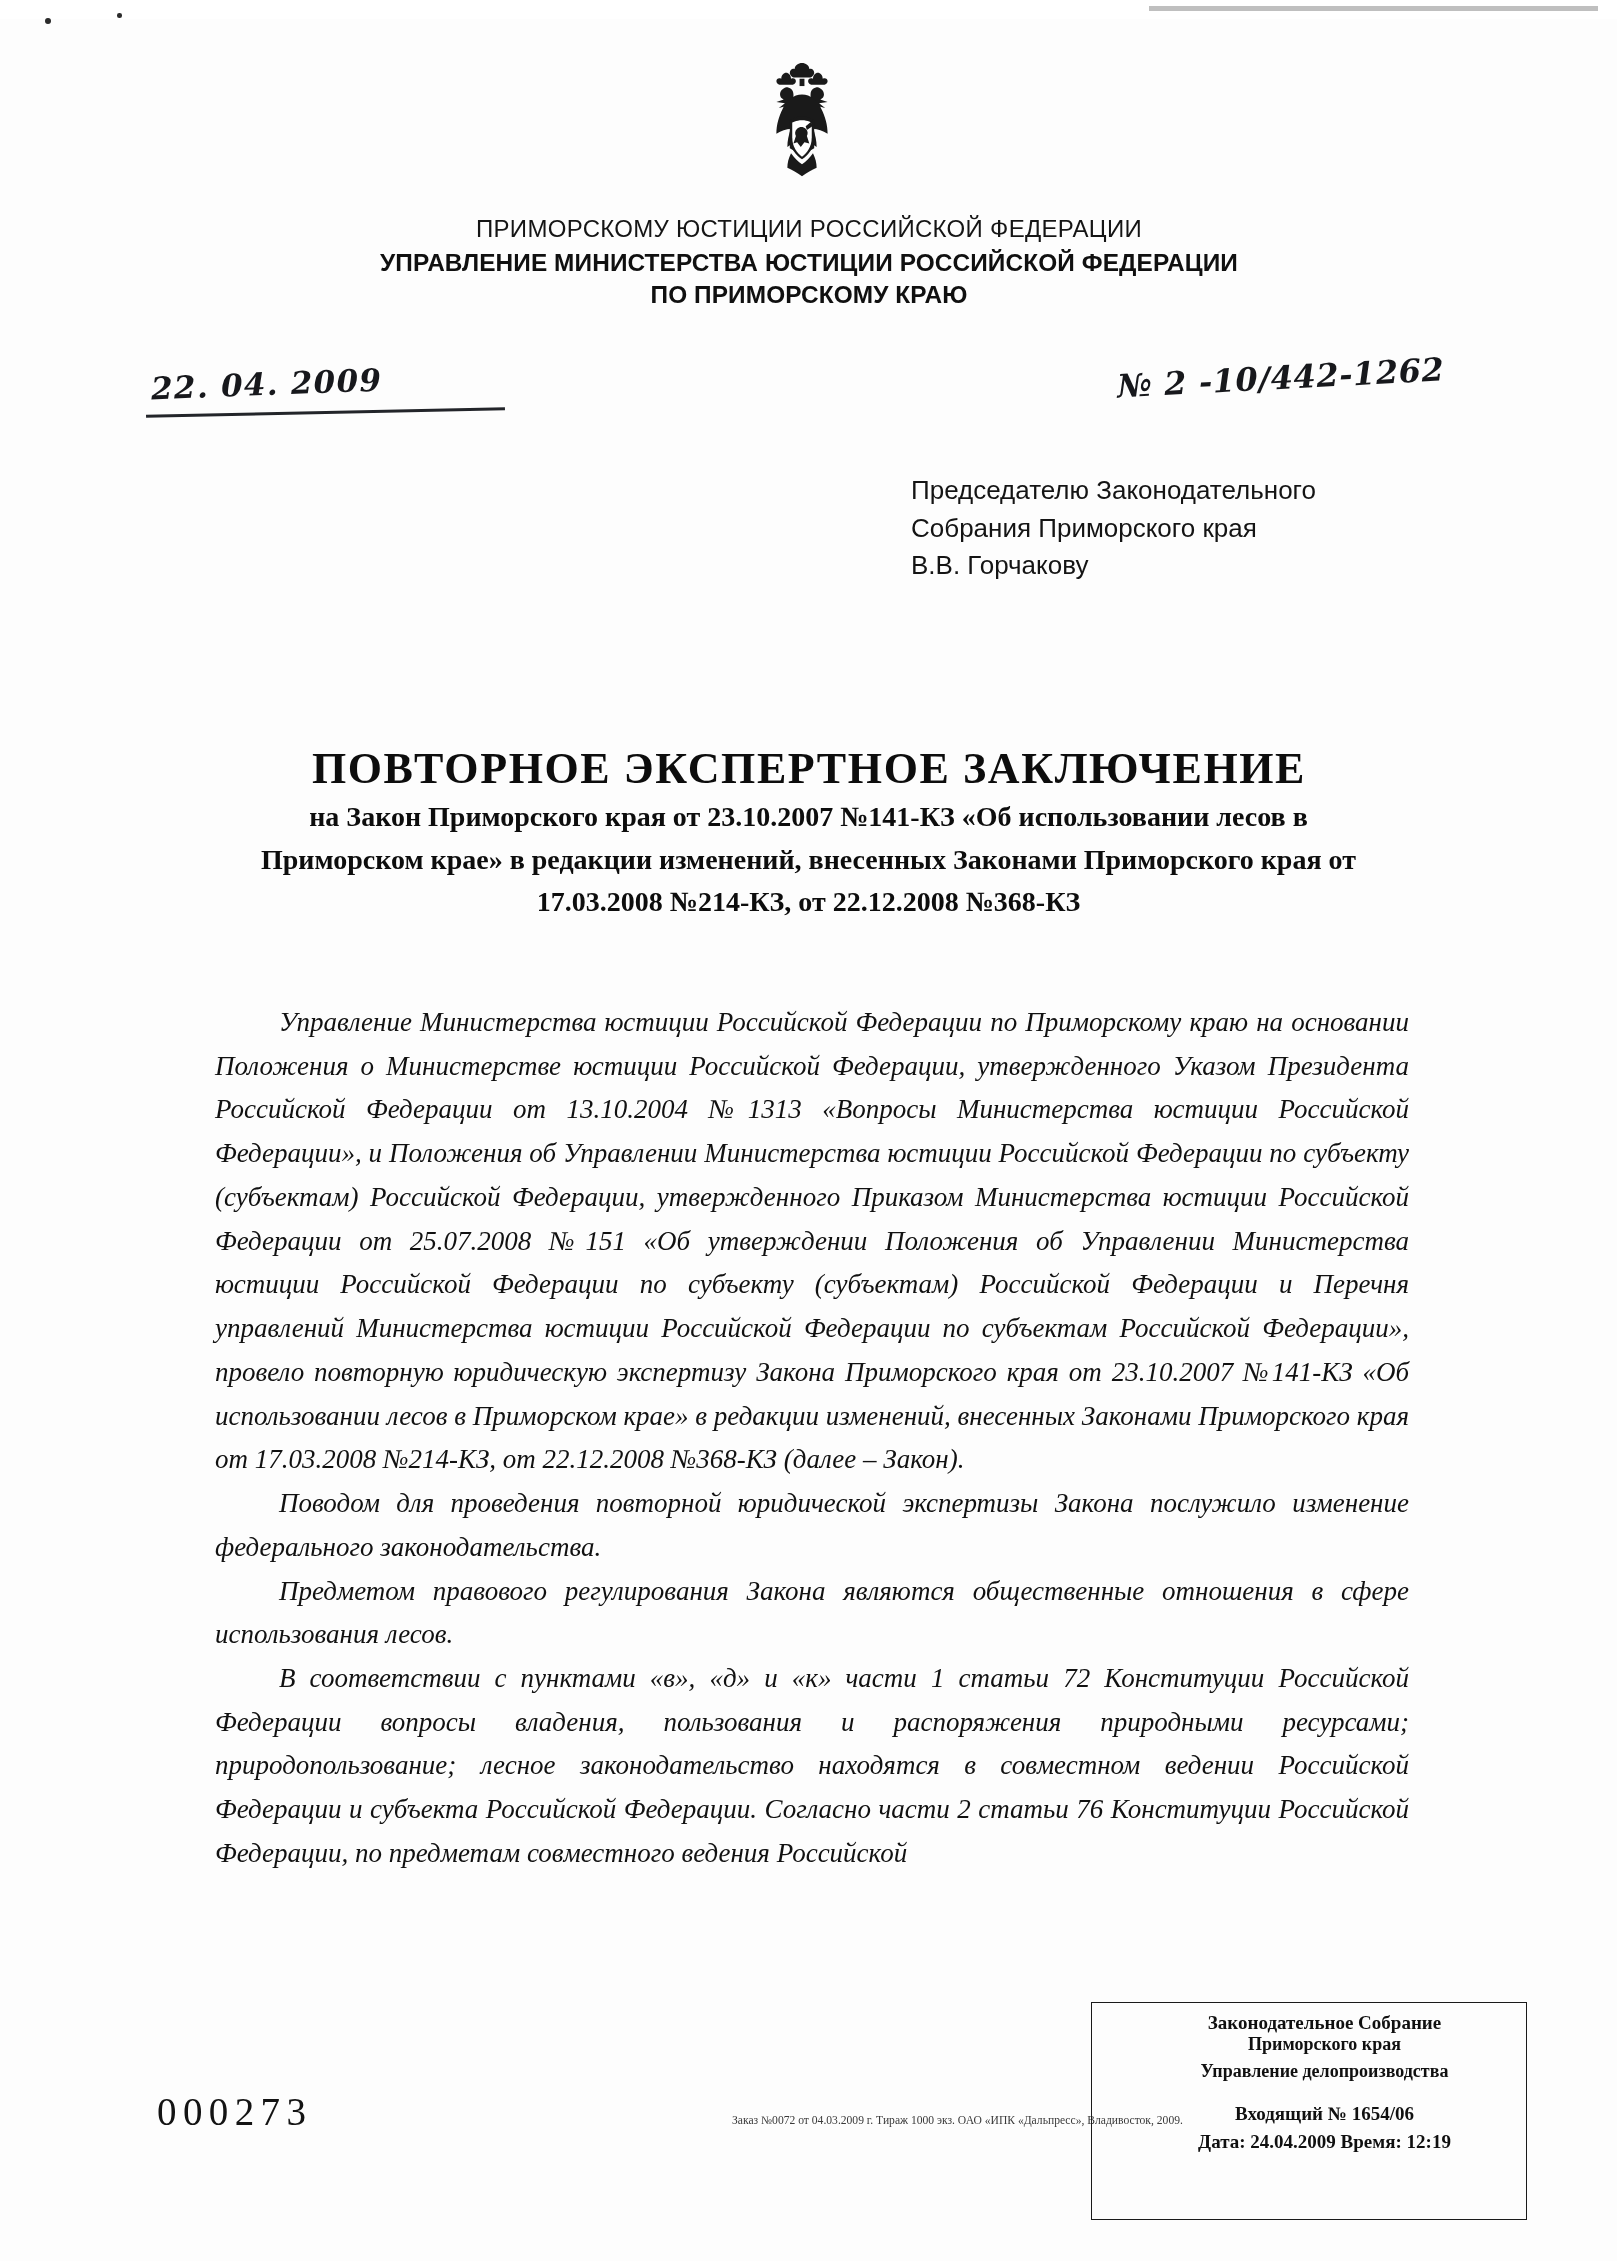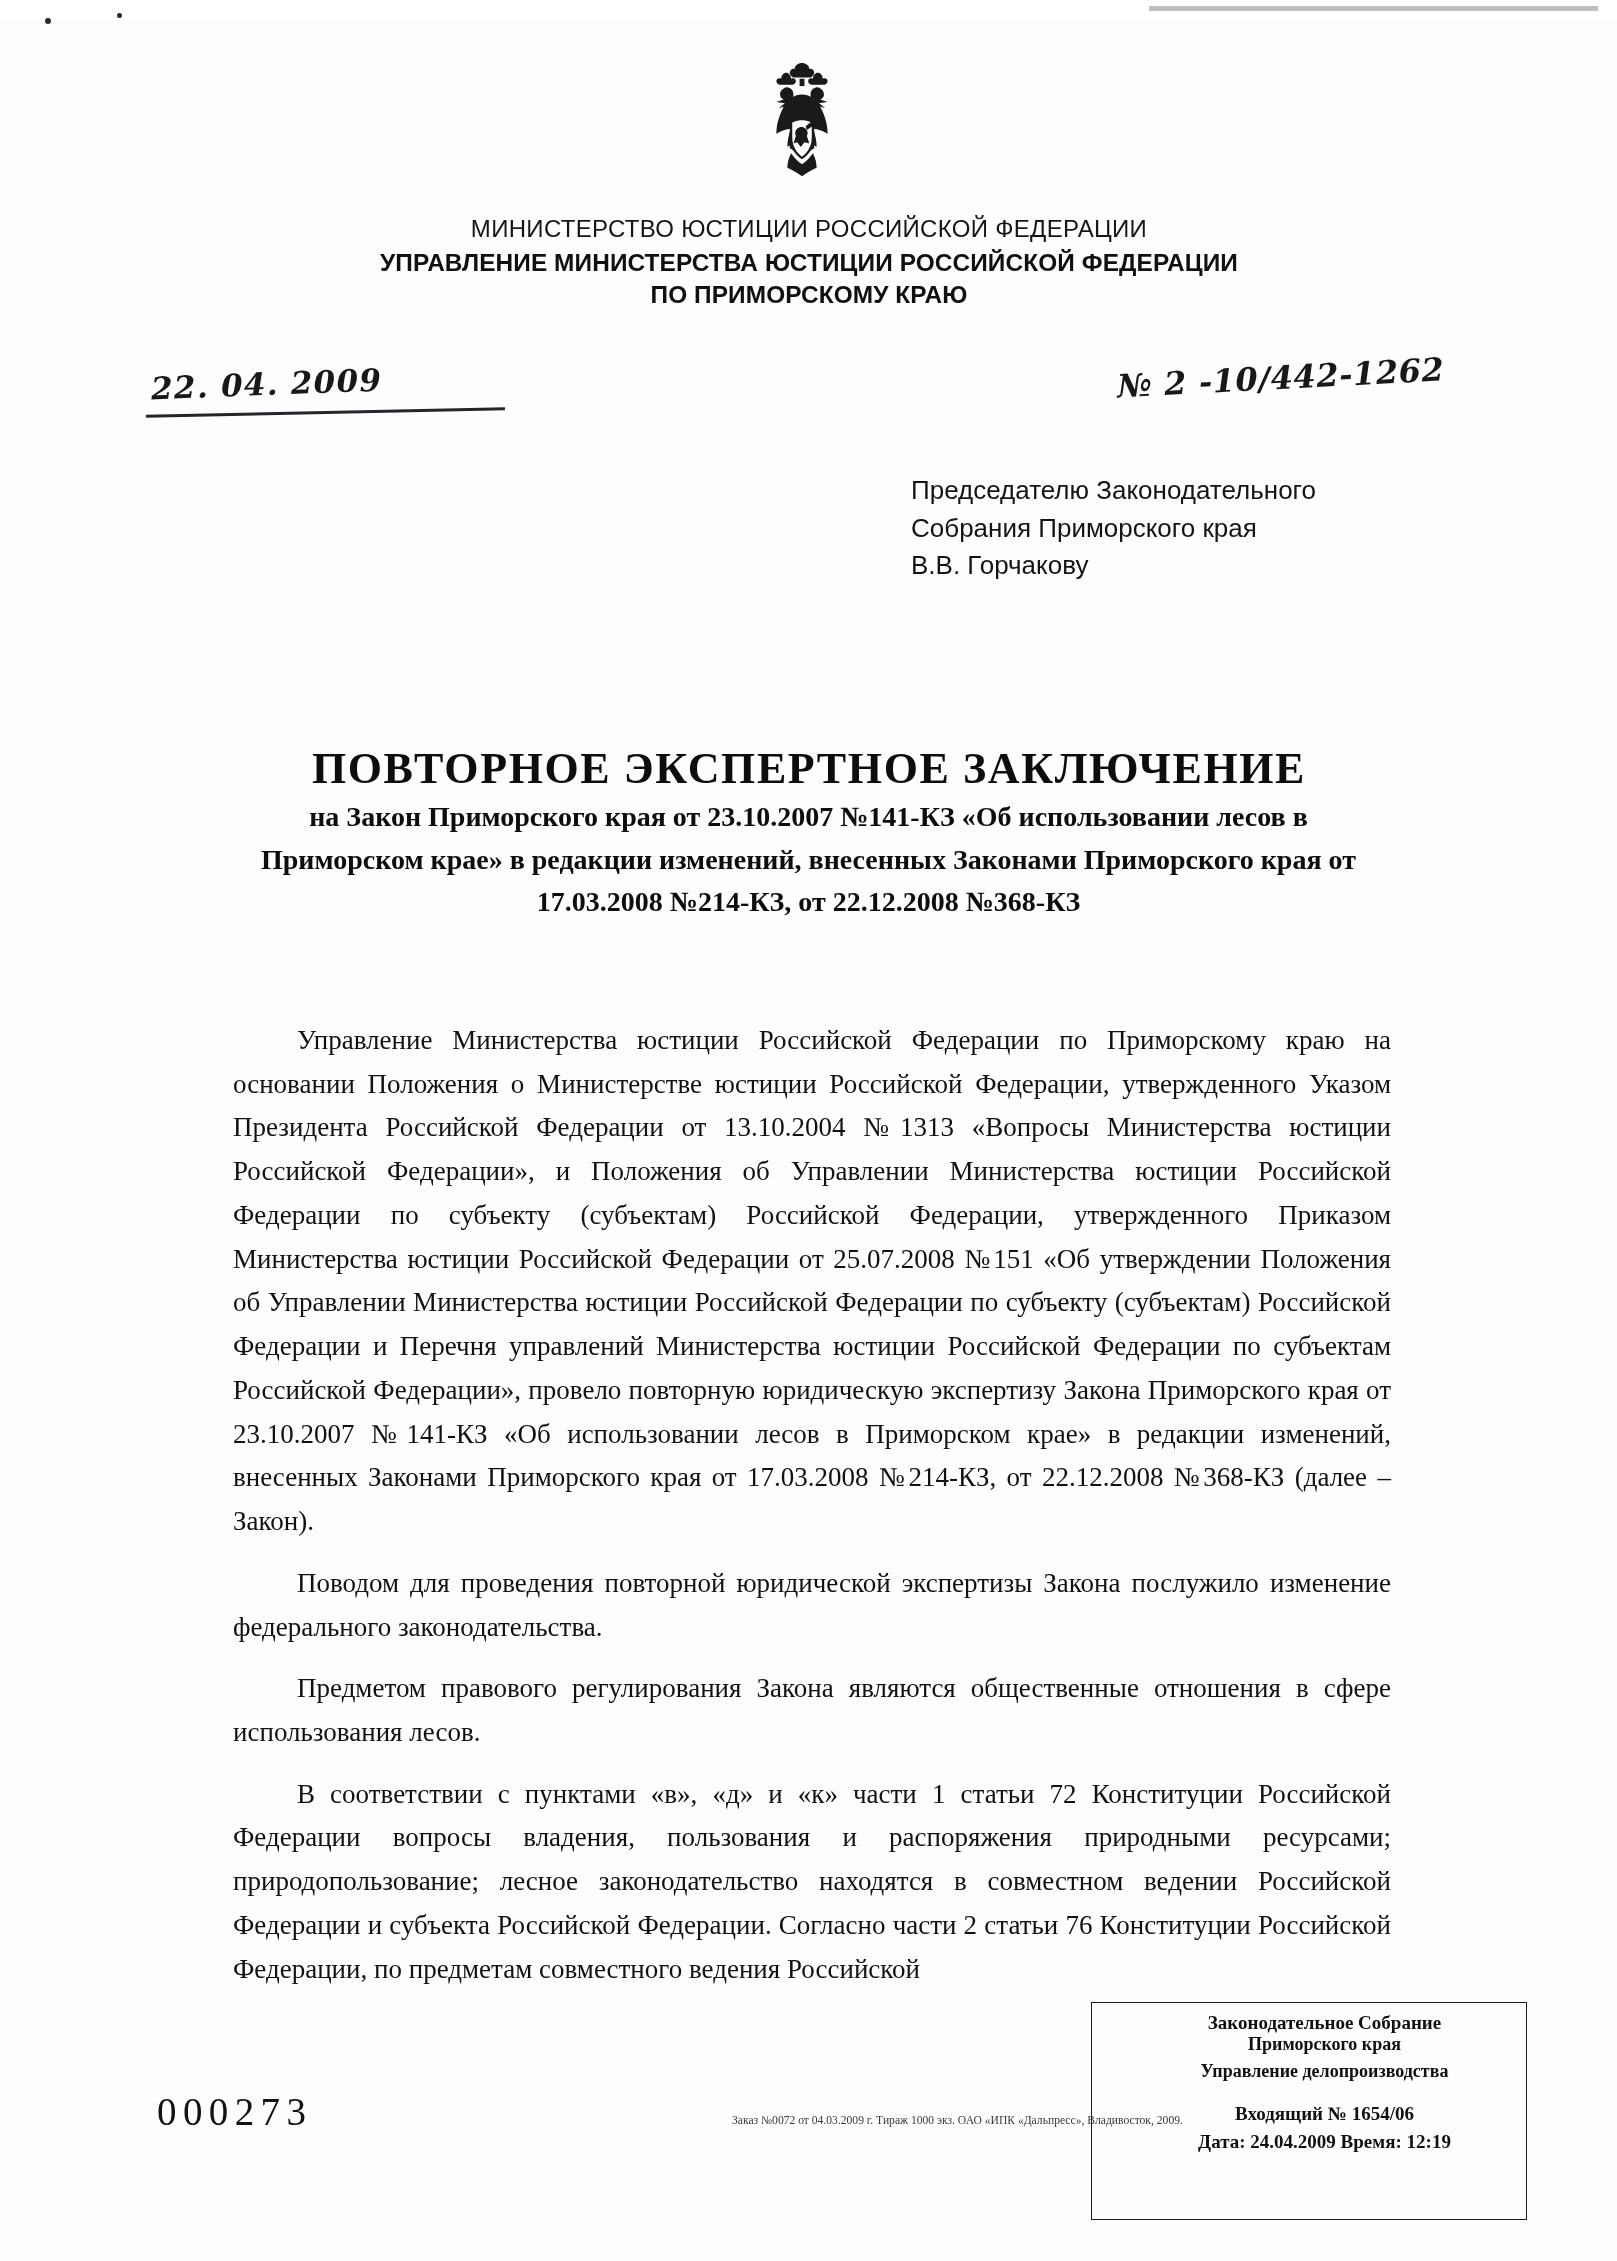--- a/index.html
+++ b/index.html
@@ -160,22 +160,23 @@
     left: 215px;
     top: 1001px;
     width: 1194px;
     font-family: "Liberation Serif", serif;
     font-size: 27px;
     line-height: 1.62;
     text-align: justify;
     color: #111111;
   }
   .body-text p {
-    margin: 18px;
+    margin: 0;
     text-indent: 64px;
+    font-style: italic;
   }
 
   
   .page-number {
     position: absolute;
     left: 157px;
     top: 2089px;
     font-family: "Liberation Serif", serif;
     font-size: 39px;
     letter-spacing: 6.4px;
@@ -269,21 +270,21 @@
 
         <path d="M46 58c2-2 5-2 7 0 2 2 2 4 1 6l2 6-4-1-3 4-3-4-3 1 2-6c-1-2-1-4 1-6z"></path>
         <path d="M53 56l6-5-1 3 2 1-6 4z"></path>
 
         <path d="M41 78c3 4 6 7 9 9 3-2 6-5 9-9 2 4 3 8 3 12-4 2-8 4-12 7-4-3-8-5-12-7 0-4 1-8 3-12z"></path>
       </g>
     </svg>
   </div>
 
   <div class="org-block">
-    <div class="org-line1">МИНИСТЕРСТВО ЮСТИЦИИ РОССИЙСКОЙ ФЕДЕРАЦИИ</div>
+    <div class="org-line1">ПРИМОРСКОМУ ЮСТИЦИИ РОССИЙСКОЙ ФЕДЕРАЦИИ</div>
     <div class="org-line2">УПРАВЛЕНИЕ МИНИСТЕРСТВА ЮСТИЦИИ РОССИЙСКОЙ ФЕДЕРАЦИИ</div>
     <div class="org-line3">ПО ПРИМОРСКОМУ КРАЮ</div>
   </div>
 
   <div class="hand-date">22. 04. 2009</div>
   <div class="hand-date-rule"></div>
   <div class="hand-number">№ 2 -10/442-1262</div>
 
   <div class="addressee">
     <div>Председателю Законодательного</div>

